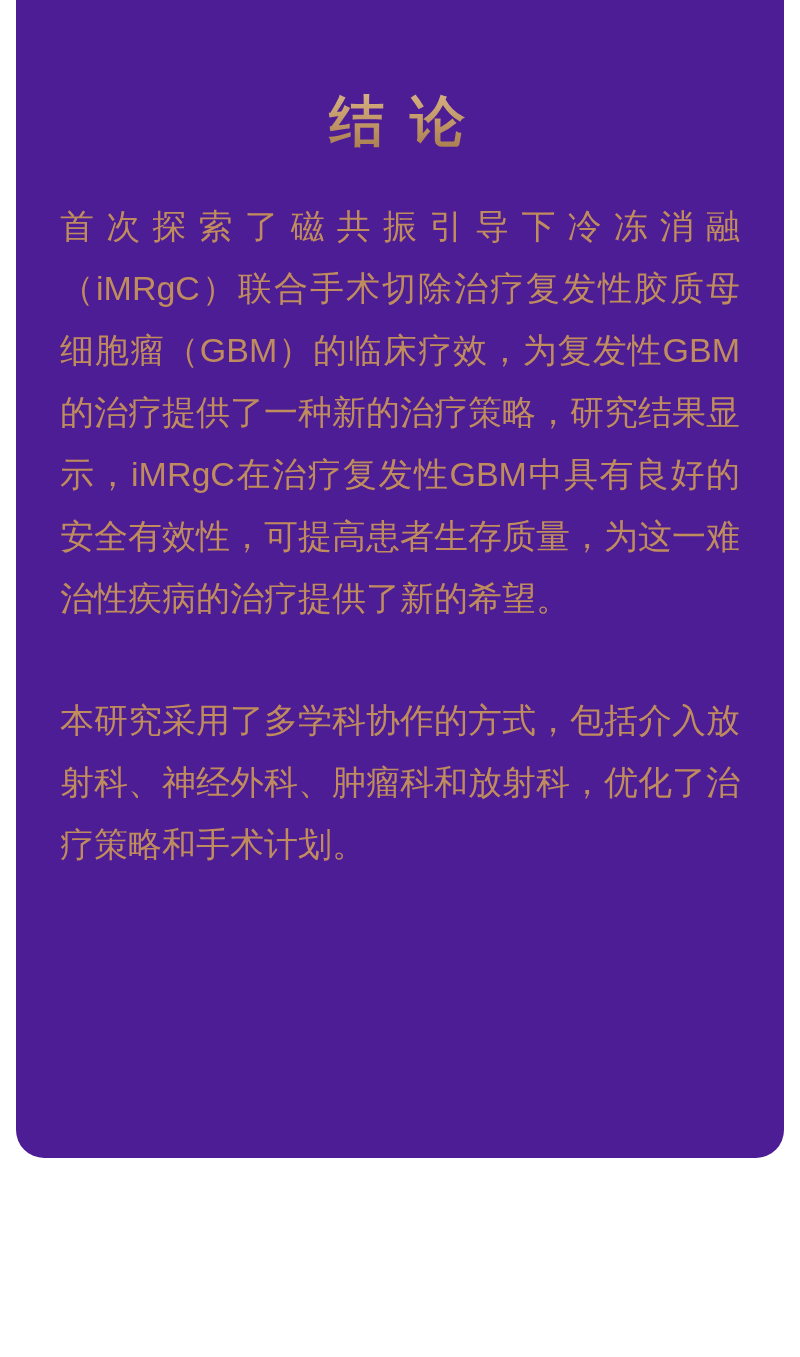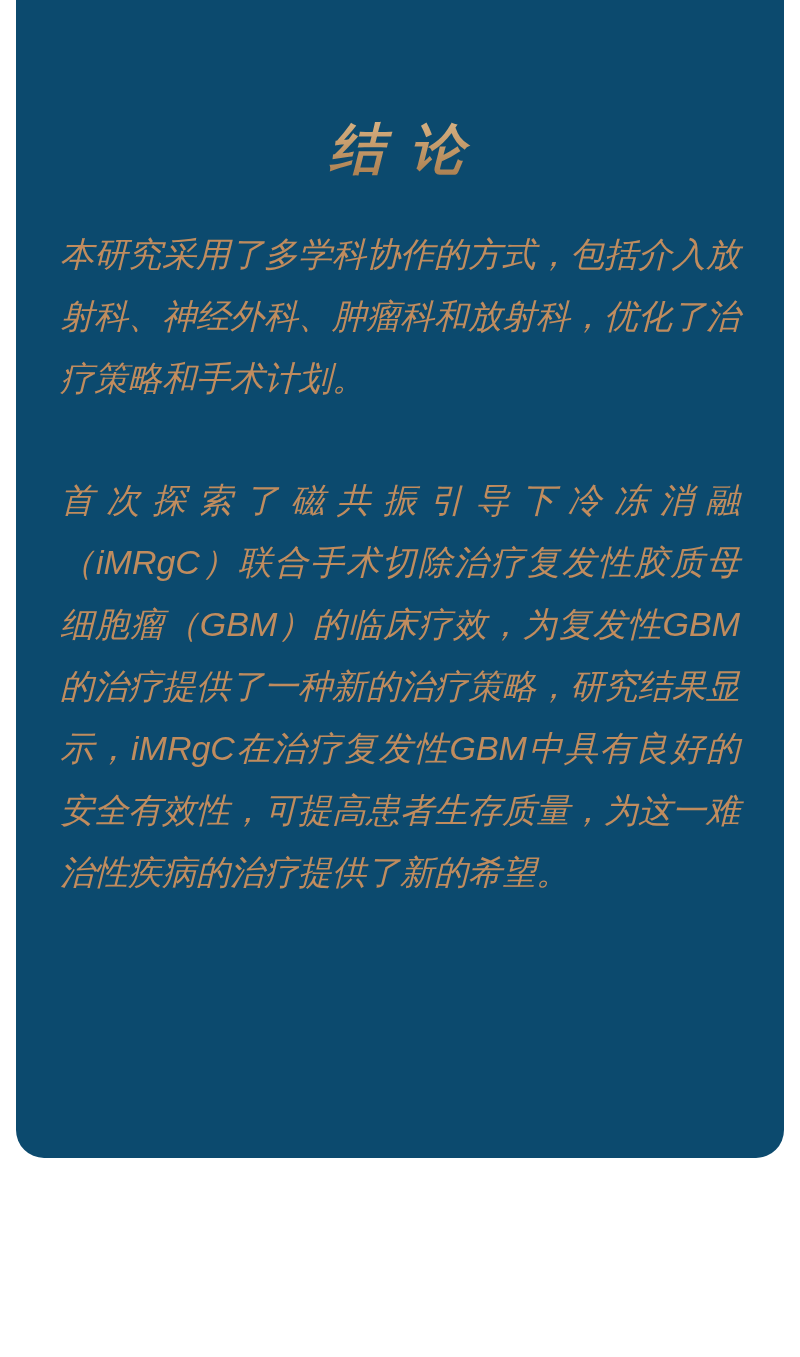--- a/index.html
+++ b/index.html
@@ -11,24 +11,23 @@
     height: 1357px;
     background: #ffffff;
     font-family: "Liberation Sans", sans-serif;
     overflow: hidden;
   }
   .card {
     box-sizing: border-box;
     margin: 0 16px;
     width: 768px;
     height: 1158px;
-    background: #0c4a6e;
+    background: #4c1d95;
     border-radius: 0 0 28px 28px;
-    padding: 120px 44px 0 44px;
-    font-style: italic;
+    padding: 92px 44px 0 44px;
   }
   .page-title {
     margin: 0;
     text-align: center;
     font-family: "Liberation Serif", "DejaVu Serif", serif;
     font-weight: 700;
     font-size: 55px;
     line-height: 60px;
     letter-spacing: 6px;
     color: #b8895a; 
@@ -51,16 +50,16 @@
   .content p + p {
     margin-top: 60px;
   }
 </style>
 </head>
 <body>
 
 <div class="card">
   <h1 class="page-title">结 论</h1>
   <div class="content">
+    <p>首次探索了磁共振引导下冷冻消融（iMRgC）联合手术切除治疗复发性胶质母细胞瘤（GBM）的临床疗效，为复发性GBM的治疗提供了一种新的治疗策略，研究结果显示，iMRgC在治疗复发性GBM中具有良好的安全有效性，可提高患者生存质量，为这一难治性疾病的治疗提供了新的希望。</p>
     <p>本研究采用了多学科协作的方式，包括介入放射科、神经外科、肿瘤科和放射科，优化了治疗策略和手术计划。</p>
-    <p>首次探索了磁共振引导下冷冻消融（iMRgC）联合手术切除治疗复发性胶质母细胞瘤（GBM）的临床疗效，为复发性GBM的治疗提供了一种新的治疗策略，研究结果显示，iMRgC在治疗复发性GBM中具有良好的安全有效性，可提高患者生存质量，为这一难治性疾病的治疗提供了新的希望。</p>
   </div>
 </div>
 
 </body></html>

